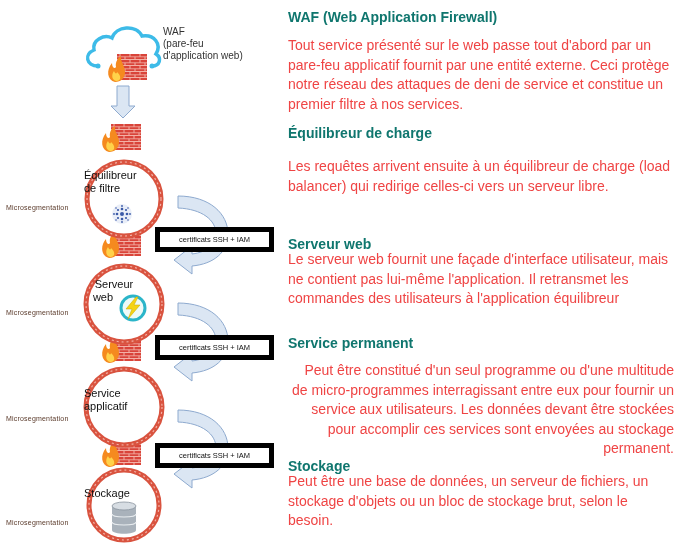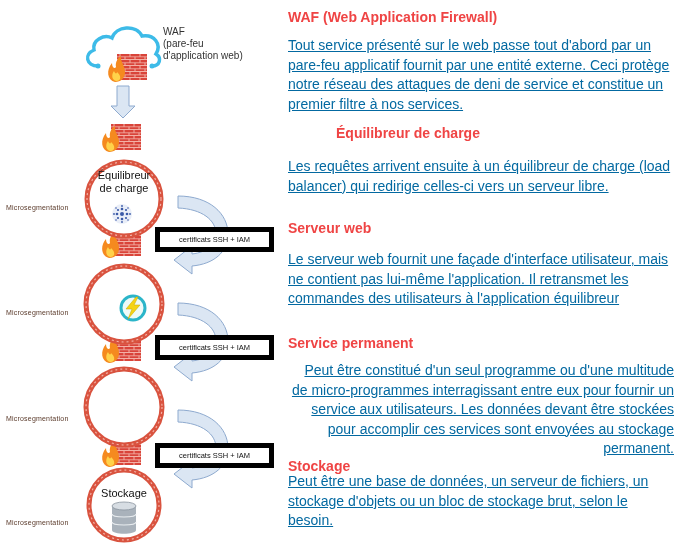--- a/index.html
+++ b/index.html
@@ -1,25 +1,25 @@
 <!DOCTYPE html>
 <html><head>
 <meta charset="utf-8">
 <style>
   html, body { margin:0; padding:0; background:#ffffff; }
   body { width:674px; height:544px; position:relative; overflow:hidden; font-family:"Liberation Sans", sans-serif; }
   #diagram { position:absolute; left:0; top:16px; width:280px; height:544px; }
   .abs { position:absolute; }
   .waf-label { left:163px; top:10px; font-size:10px; line-height:12px; color:#333; width:110px; }
   .micro { left:6px; font-size:7px; color:#5a3a2a; letter-spacing:0.2px; }
-  .node-label { position:absolute; width:80px; text-align:center; font-size:11px; line-height:13px; color:#111; }
+  .node-label { position:absolute; width:80px; text-align:left; font-size:11px; line-height:13px; color:#111; }
   .cert-box { position:absolute; left:155px; width:109px; height:15px; border:5px solid #000000; background:#fff; font-size:7.5px; line-height:15px; text-align:center; color:#111; }
   #text-col { position:absolute; left:288px; top:0; width:384px; }
-  .sec-title { position:absolute; left:0; font-weight:bold; font-size:14px; color:#ef4444; white-space:nowrap; }
-  .sec-body { position:absolute; left:0; font-size:14px; line-height:19.5px; color:#0369a1; width:386px;text-decoration:underline; }
+  .sec-title { position:absolute; left:0; font-weight:bold; font-size:14px; color:#0f766e; white-space:nowrap; }
+  .sec-body { position:absolute; left:0; font-size:14px; line-height:19.5px; color:#ef4444; width:386px; }
 </style>
 </head>
 <body>
 
 <div id="diagram">
 
   <svg class="abs" style="left:0;top:0" width="280" height="544">
     <defs>
       <pattern id="bricks" width="10" height="6" patternUnits="userSpaceOnUse">
         <rect width="10" height="6" fill="#d9443a"></rect>
@@ -110,44 +110,52 @@
   </svg>
 
   <div class="abs waf-label">
     <div>WAF</div>
     <div>(pare-feu</div>
     <div>d'application web)</div>
   </div>
 
   <div class="node-label" style="left:84px;top:153px;">
     <div>Équilibreur</div>
-    <div>de charge</div>
+    <div>de filtre</div>
+  </div>
+  <div class="node-label" style="left:74px;top:262px;text-align:center;">
+    <div>Serveur</div>
+    <div style="margin-left:-22px">web</div>
+  </div>
+  <div class="node-label" style="left:84px;top:371px;">
+    <div>Service</div>
+    <div>applicatif</div>
   </div>
   <div class="node-label" style="left:84px;top:471px;">
     <div>Stockage</div>
   </div>
 
   <div class="abs micro" style="top:188px;">Microsegmentation</div>
   <div class="abs micro" style="top:293px;">Microsegmentation</div>
   <div class="abs micro" style="top:399px;">Microsegmentation</div>
   <div class="abs micro" style="top:503px;">Microsegmentation</div>
 
   <div class="cert-box" style="top:211px;">certificats SSH + IAM</div>
   <div class="cert-box" style="top:319px;">certificats SSH + IAM</div>
   <div class="cert-box" style="top:427px;">certificats SSH + IAM</div>
 </div>
 
 <div id="text-col">
   <div class="sec-title" style="top:9px;">WAF (Web Application Firewall)</div>
   <div class="sec-body" style="top:36px;">Tout service présenté sur le web passe tout d'abord par un pare-feu applicatif fournit par une entité externe. Ceci protège notre réseau des attaques de deni de service et constitue un premier filtre à nos services.</div>
 
-  <div class="sec-title" style="top:125px;margin-left:48px;">Équilibreur de charge</div>
+  <div class="sec-title" style="top:125px;">Équilibreur de charge</div>
   <div class="sec-body" style="top:157px;">Les requêtes arrivent ensuite à un équilibreur de charge (load balancer) qui redirige celles-ci vers un serveur libre.</div>
 
-  <div class="sec-title" style="top:220px;">Serveur web</div>
+  <div class="sec-title" style="top:236px;">Serveur web</div>
   <div class="sec-body" style="top:250px;">Le serveur web fournit une façade d'interface utilisateur, mais ne contient pas lui-même l'application. Il retransmet les commandes des utilisateurs à l'application équilibreur</div>
 
   <div class="sec-title" style="top:335px;">Service permanent</div>
   <div class="sec-body" style="top:361px;text-align:right;">Peut être constitué d'un seul programme ou d'une multitude de micro-programmes interragissant entre eux pour fournir un service aux utilisateurs.  Les données devant être stockées pour accomplir ces services sont envoyées au stockage permanent.</div>
 
   <div class="sec-title" style="top:458px;">Stockage</div>
   <div class="sec-body" style="top:472px;">Peut être une base de données, un serveur de fichiers, un stockage d'objets ou un bloc de stockage brut, selon le besoin.</div>
 </div>
 
 </body></html>

